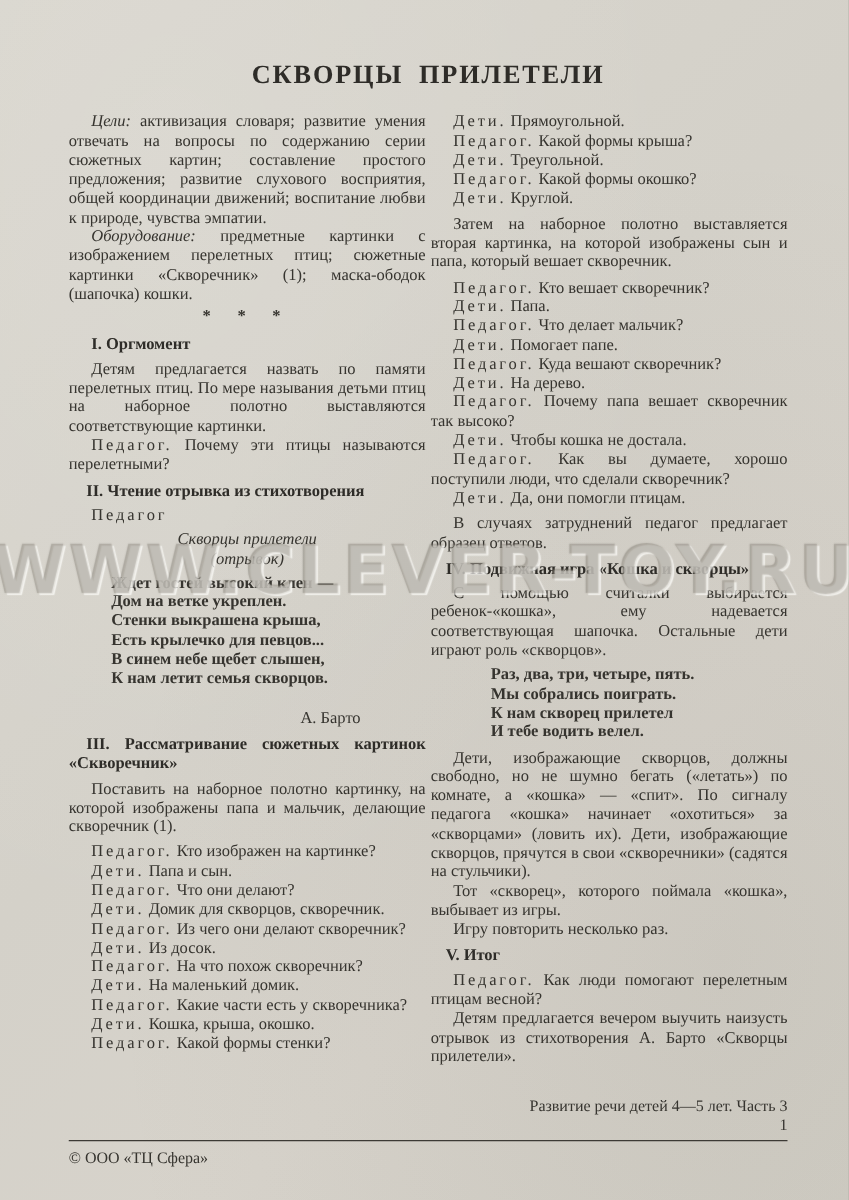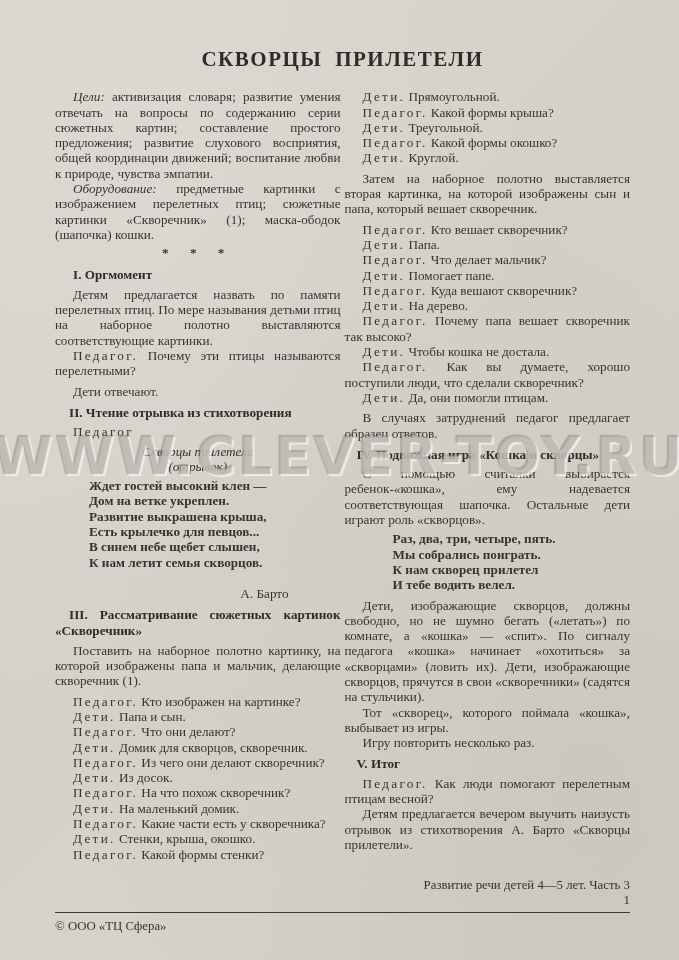--- a/index.html
+++ b/index.html
@@ -64,52 +64,51 @@
     <div class="col">
       <p><i class="lbl">Цели:</i> <span>активизация словаря; развитие умения отвечать на вопросы по содержанию серии сюжетных картин; составление простого предложения; развитие слухового восприятия, общей координации движений; воспитание любви к природе, чувства эмпатии.</span></p>
       <p><i class="lbl">Оборудование:</i> <span>предметные картинки с изображением перелетных птиц; сюжетные картинки «Скворечник» (1); маска-ободок (шапочка) кошки.</span></p>
 
       <div class="sep">* * *</div>
 
       <div class="hd" style="text-indent:18px;">I. Оргмомент</div>
       <p class="gap">Детям предлагается назвать по памяти перелетных птиц. По мере называния детьми птиц на наборное полотно выставляются соответствующие картинки.</p>
 
       <p class="dlg gap"><span class="sp">Педагог.</span> <span>Почему эти птицы называются перелетными?</span></p>
-      <p class="gap">Дети отвечают.</p>
 
       <div class="hd gap" style="text-indent:14px;">II. Чтение отрывка из стихотворения</div>
       <p class="dlg"><span class="sp">Педагог</span></p>
 
       <div class="poemtitle">Скворцы прилетели</div>
       <div class="poemtitle" style="margin-top:0;">(отрывок)</div>
 
       <div class="poem">
         <div>Ждет гостей высокий клен —</div>
         <div>Дом на ветке укреплен.</div>
-        <div>Развитие выкрашена крыша,</div>
+        <div>Стенки выкрашена крыша,</div>
         <div>Есть крылечко для певцов...</div>
         <div>В синем небе щебет слышен,</div>
         <div>К нам летит семья скворцов.</div>
       </div>
       <div class="author">А. Барто</div>
 
       <div class="hd" style="text-indent:14px;text-align:justify;">III. Рассматривание сюжетных картинок «Скворечник»</div>
       <p class="gap">Поставить на наборное полотно картинку, на которой изображены папа и мальчик, делающие скворечник (1).</p>
 
       <div class="gap">
         <p class="dlg"><span class="sp">Педагог.</span> <span>Кто изображен на картинке?</span></p>
         <p class="dlg"><span class="sp">Дети.</span> <span>Папа и сын.</span></p>
         <p class="dlg"><span class="sp">Педагог.</span> <span>Что они делают?</span></p>
         <p class="dlg"><span class="sp">Дети.</span> <span>Домик для скворцов, скворечник.</span></p>
         <p class="dlg"><span class="sp">Педагог.</span> <span>Из чего они делают скворечник?</span></p>
         <p class="dlg"><span class="sp">Дети.</span> <span>Из досок.</span></p>
         <p class="dlg"><span class="sp">Педагог.</span> <span>На что похож скворечник?</span></p>
         <p class="dlg"><span class="sp">Дети.</span> <span>На маленький домик.</span></p>
         <p class="dlg"><span class="sp">Педагог.</span> <span>Какие части есть у скворечника?</span></p>
-        <p class="dlg"><span class="sp">Дети.</span> <span>Стенки, крыша, окошко.</span></p>
+        <p class="dlg"><span class="sp">Дети.</span> <span>Кошка, крыша, окошко.</span></p>
         <p class="dlg"><span class="sp">Педагог.</span> <span>Какой формы стенки?</span></p>
       </div>
     </div>
 
     <div class="col">
       <div>
         <p class="dlg"><span class="sp">Дети.</span> <span>Прямоугольной.</span></p>
         <p class="dlg"><span class="sp">Педагог.</span> <span>Какой формы крыша?</span></p>
         <p class="dlg"><span class="sp">Дети.</span> <span>Треугольной.</span></p>
         <p class="dlg"><span class="sp">Педагог.</span> <span>Какой формы окошко?</span></p>

